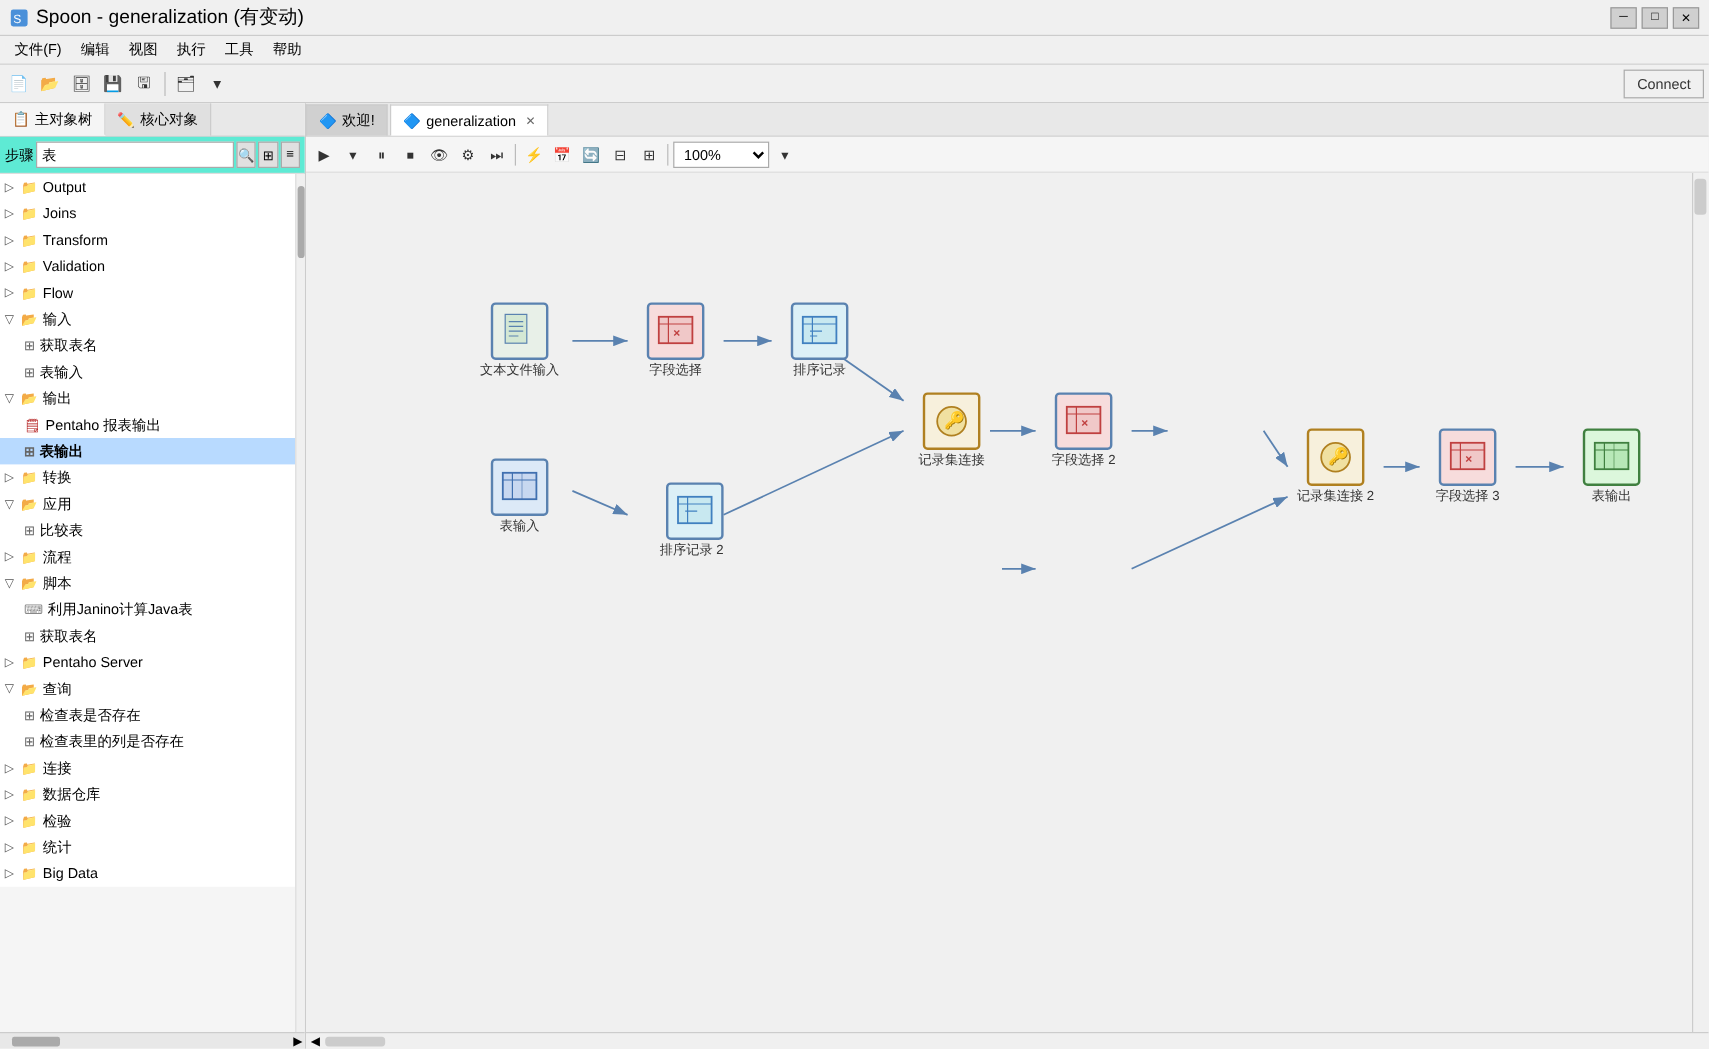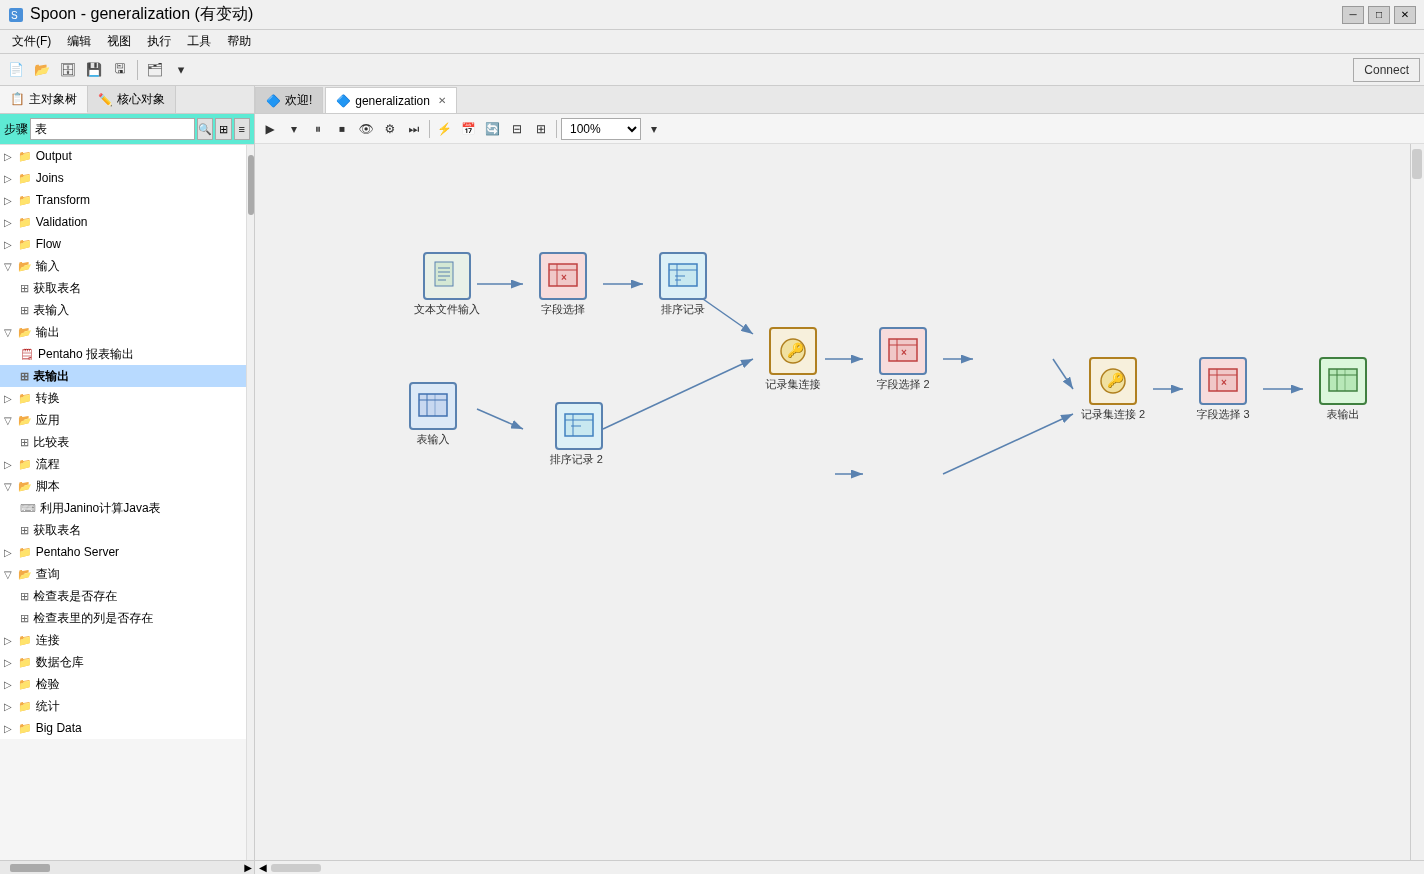--- a/index.html
+++ b/index.html
@@ -578,21 +578,21 @@
           <line x1="688" y1="215" x2="718" y2="215" stroke="#5a82b0" stroke-width="1.5" marker-end="url(#arrowhead)"></line>
           <line x1="798" y1="215" x2="818" y2="245" stroke="#5a82b0" stroke-width="1.5" marker-end="url(#arrowhead)"></line>
 
           <line x1="580" y1="330" x2="608" y2="330" stroke="#5a82b0" stroke-width="1.5" marker-end="url(#arrowhead)"></line>
           <line x1="688" y1="330" x2="818" y2="270" stroke="#5a82b0" stroke-width="1.5" marker-end="url(#arrowhead)"></line>
 
           <line x1="898" y1="245" x2="928" y2="245" stroke="#5a82b0" stroke-width="1.5" marker-end="url(#arrowhead)"></line>
           <line x1="1008" y1="245" x2="1048" y2="245" stroke="#5a82b0" stroke-width="1.5" marker-end="url(#arrowhead)"></line>
         </svg>
 
-        <div class="etl-node" style="left:152px;top:108px;">
+        <div class="etl-node" style="left:138px;top:108px;">
           <div class="node-icon" style="background:#e8f0e8;border-color:#5a82b0;">
             <svg width="32" height="32" viewBox="0 0 32 32">
                 <rect x="4" y="2" width="18" height="24" fill="#d4e8d4" stroke="#5a82b0" stroke-width="1"></rect>
                 <line x1="7" y1="8" x2="19" y2="8" stroke="#5a82b0" stroke-width="1"></line>
                 <line x1="7" y1="12" x2="19" y2="12" stroke="#5a82b0" stroke-width="1"></line>
                 <line x1="7" y1="16" x2="19" y2="16" stroke="#5a82b0" stroke-width="1"></line>
                 <line x1="7" y1="20" x2="15" y2="20" stroke="#5a82b0" stroke-width="1"></line>
               </svg>
           </div>
           <div class="node-label">文本文件输入</div>

